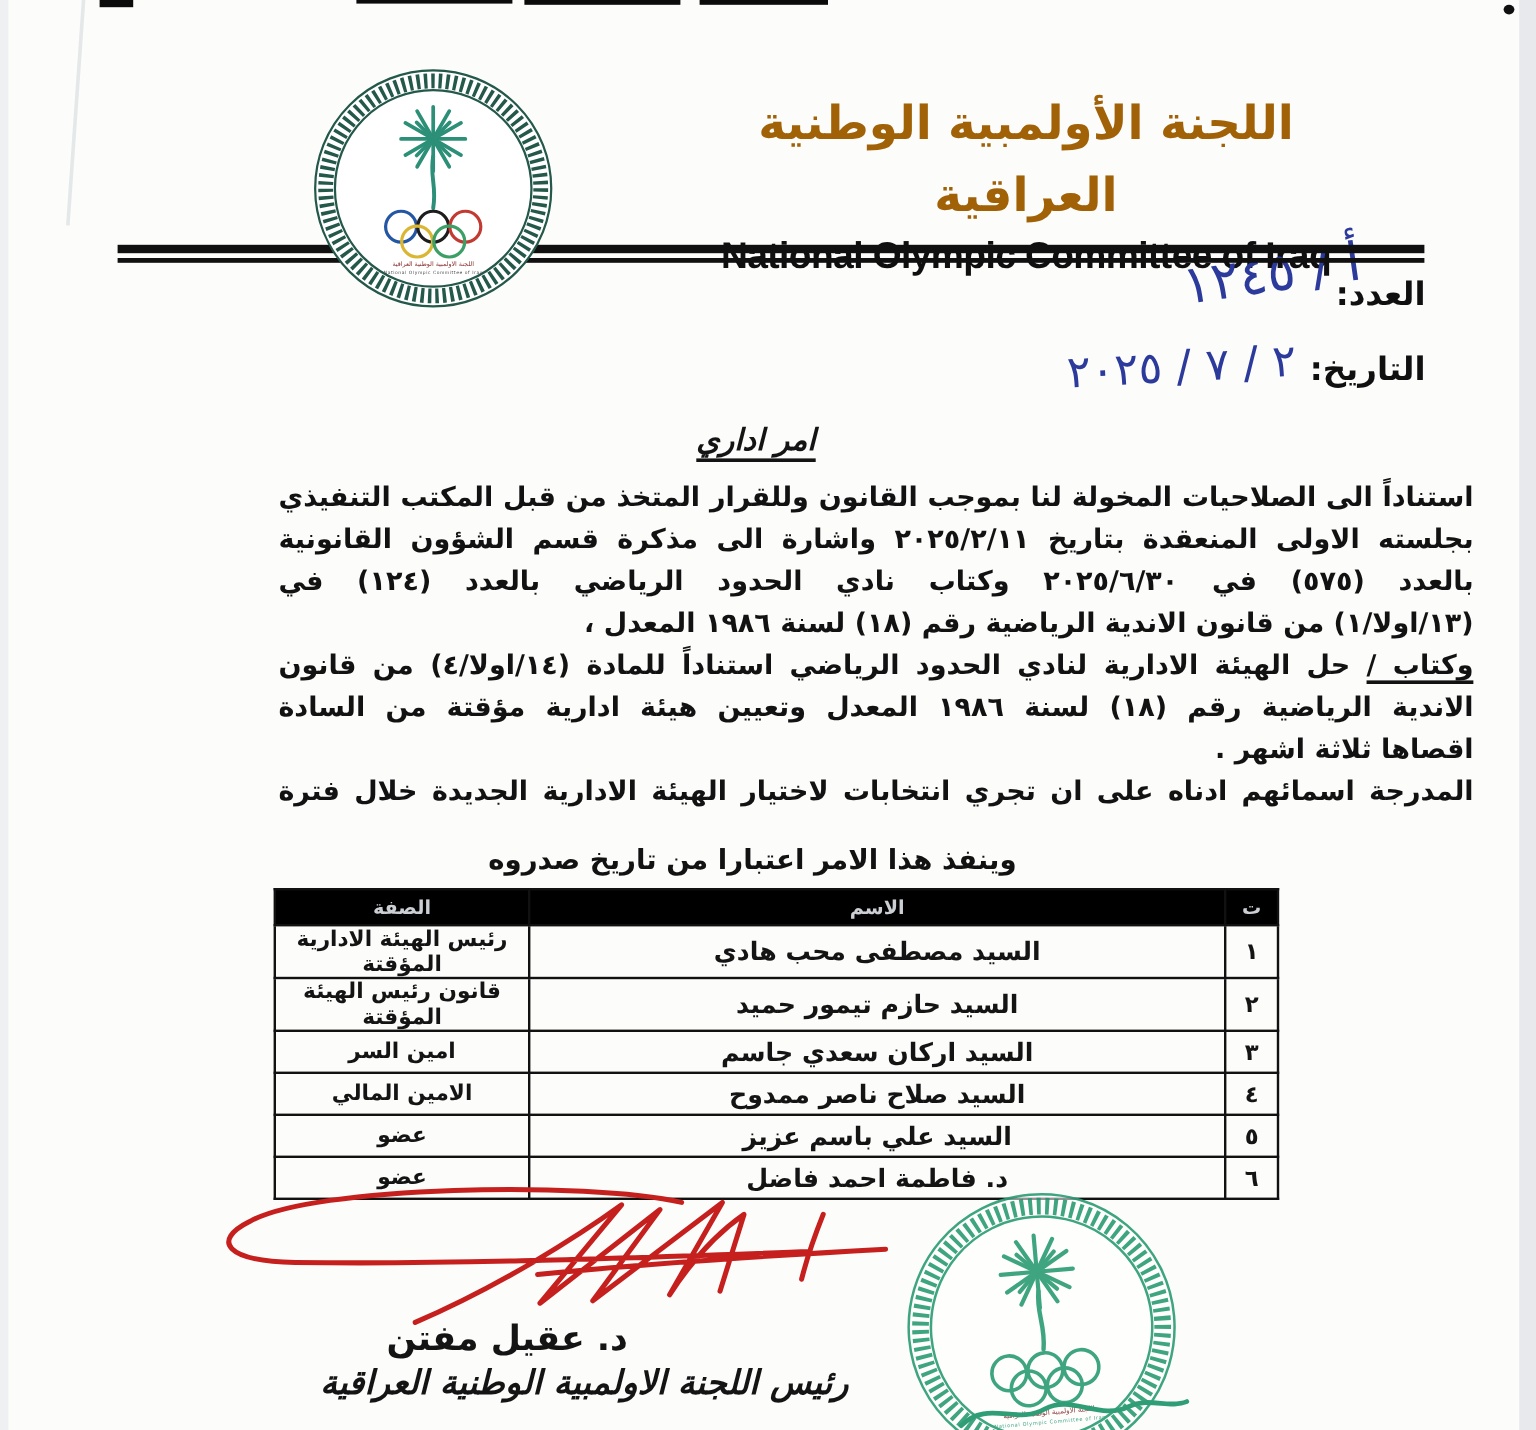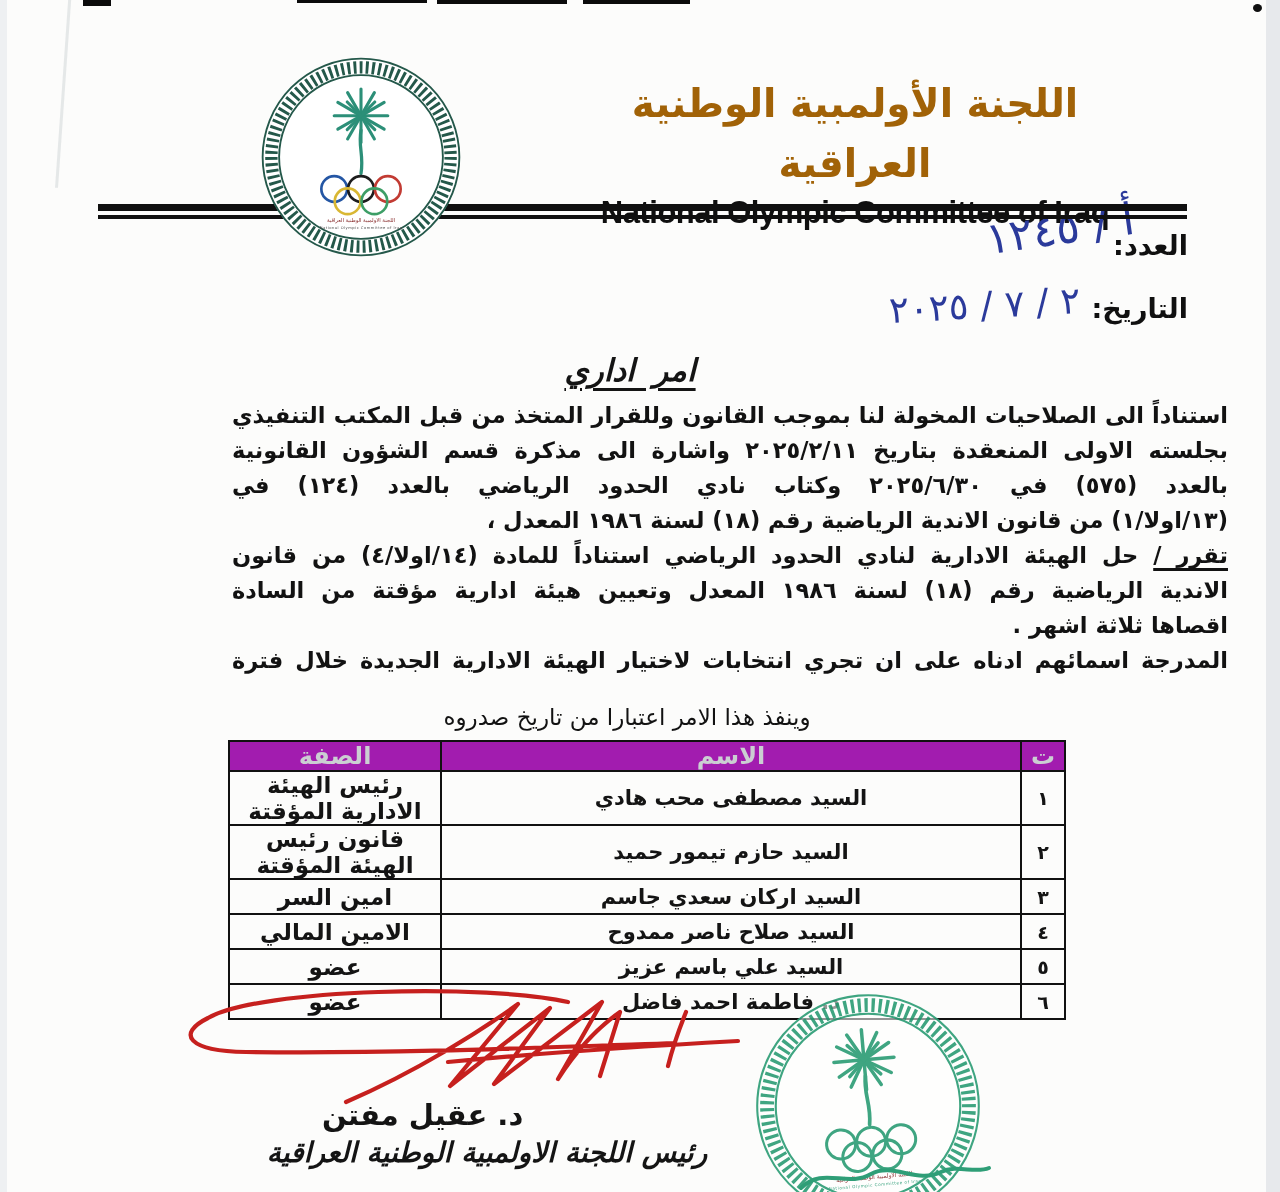--- a/index.html
+++ b/index.html
@@ -29,39 +29,39 @@
   
   .meta-label { position:absolute; right:92px; font-size:27px; font-weight:700; direction:rtl; color:#101010; }
   .lbl-number { top:230px;text-align:right; }
   .lbl-date   { top:293px; }
   .ink { position:absolute; color:#2b3a9b; direction:rtl; font-weight:400; white-space:nowrap; }
   .ink-number { right:145px; top:203px; font-size:44px; transform:rotate(-8deg); letter-spacing:3px; }
   .ink-date   { right:200px; top:284px; font-size:37px; transform:rotate(-3deg); letter-spacing:2px; }
   
   .order-title { position:absolute; left:460px; top:352px; width:340px; text-align:center; }
   .order-title span {
-    font-size:31px; font-weight:700; font-style:italic; direction:rtl;
-    text-decoration:underline; text-decoration-thickness:3px; text-underline-offset:7px;font-family:Liberation Mono, monospace;
+    font-size:25px; font-weight:700; font-style:italic; direction:rtl;
+    text-decoration:underline; text-decoration-thickness:3px; text-underline-offset:7px;
   }
   .bodytext { position:absolute; left:232px; top:398px; width:996px; direction:rtl; overflow:hidden; }
   .jl { font-size:22.5px; font-weight:700; line-height:35px; text-align:justify; text-align-last:justify; white-space:nowrap; color:#121212; }
   .jl-end { text-align-last:right; }
   .decree { text-decoration:underline; text-decoration-thickness:2.5px; text-underline-offset:5px; }
-  .effective { position:absolute; left:232px; top:704px; width:790px; text-align:center; direction:rtl; font-size:23px; font-weight:400; color:#121212; }
+  .effective { position:absolute; left:232px; top:704px; width:790px; text-align:center; direction:rtl; font-size:23px; font-weight:700; color:#121212; }
   
   table.members { position:absolute; left:228px; top:740px; width:836px; border-collapse:collapse; direction:rtl; table-layout:fixed; }
   table.members th, table.members td { border:2.2px solid #111; text-align:center; vertical-align:middle; overflow:hidden; }
   table.members { border:2.5px solid #0d0d0d; }
   th.col-idx, td.col-idx { width:44px; }
   th.col-name, td.col-name { width:580px; }
   th.col-role, td.col-role { width:212px; }
-  table.members thead th { background:#a21caf; color:#cbced2; font-size:24px; font-weight:700; height:30px; }
+  table.members thead th { background:#000000; color:#cbced2; font-size:16px; font-weight:700; height:30px; }
   table.members tbody td { height:35px; font-weight:700; background:#fcfcfb; }
   td.col-name { font-size:21px; }
-  td.col-role { font-size:23px; }
+  td.col-role { font-size:18px; }
   td.col-idx  { font-size:19px; }
   
   .sig-svg { position:absolute; left:150px; top:982px; width:600px; height:125px; }
   .sig-name  { position:absolute; left:322px; top:1098px; width:330px; text-align:left; direction:rtl; font-size:29px; font-weight:700; }
   .sig-title { position:absolute; left:222px; top:1136px; width:530px; text-align:center; direction:rtl; font-size:28px; font-weight:700; font-style:italic; }
   .stamp { position:absolute; left:752px; top:990px; width:232px; height:232px; opacity:.92; }
   .green-scribble { position:absolute; left:795px; top:1158px; width:200px; height:40px; }
 </style>
 </head>
 <body>
@@ -127,21 +127,21 @@
 
   <div class="order-title">
     <span lang="ar">امر اداري</span>
   </div>
 
   <div class="bodytext" lang="ar">
     <div class="jl">استناداً الى الصلاحيات المخولة لنا بموجب القانون وللقرار المتخذ من قبل المكتب التنفيذي</div>
     <div class="jl">بجلسته الاولى المنعقدة بتاريخ ٢٠٢٥/٢/١١ واشارة الى مذكرة قسم الشؤون القانونية</div>
     <div class="jl">بالعدد (٥٧٥) في ٢٠٢٥/٦/٣٠ وكتاب نادي الحدود الرياضي بالعدد (١٢٤) في</div>
     <div class="jl jl-end">(١٣/اولا/١) من قانون الاندية الرياضية رقم (١٨) لسنة ١٩٨٦ المعدل ،</div>
-    <div class="jl"><span class="decree">تقرر /</span> <span>حل الهيئة الادارية لنادي الحدود الرياضي استناداً للمادة (١٤/اولا/٤) من قانون</span></div>
+    <div class="jl"><span class="decree">وكتاب /</span> <span>حل الهيئة الادارية لنادي الحدود الرياضي استناداً للمادة (١٤/اولا/٤) من قانون</span></div>
     <div class="jl">الاندية الرياضية رقم (١٨) لسنة ١٩٨٦ المعدل وتعيين هيئة ادارية مؤقتة من السادة</div>
     <div class="jl jl-end">اقصاها ثلاثة اشهر .</div>
     <div class="jl">المدرجة اسمائهم ادناه على ان تجري انتخابات لاختيار الهيئة الادارية الجديدة خلال فترة</div>
   </div>
   <div class="effective" lang="ar">وينفذ هذا الامر اعتبارا من تاريخ صدروه</div>
 
   <table class="members" lang="ar">
     <thead>
       <tr>
         <th class="col-idx">ت</th>

